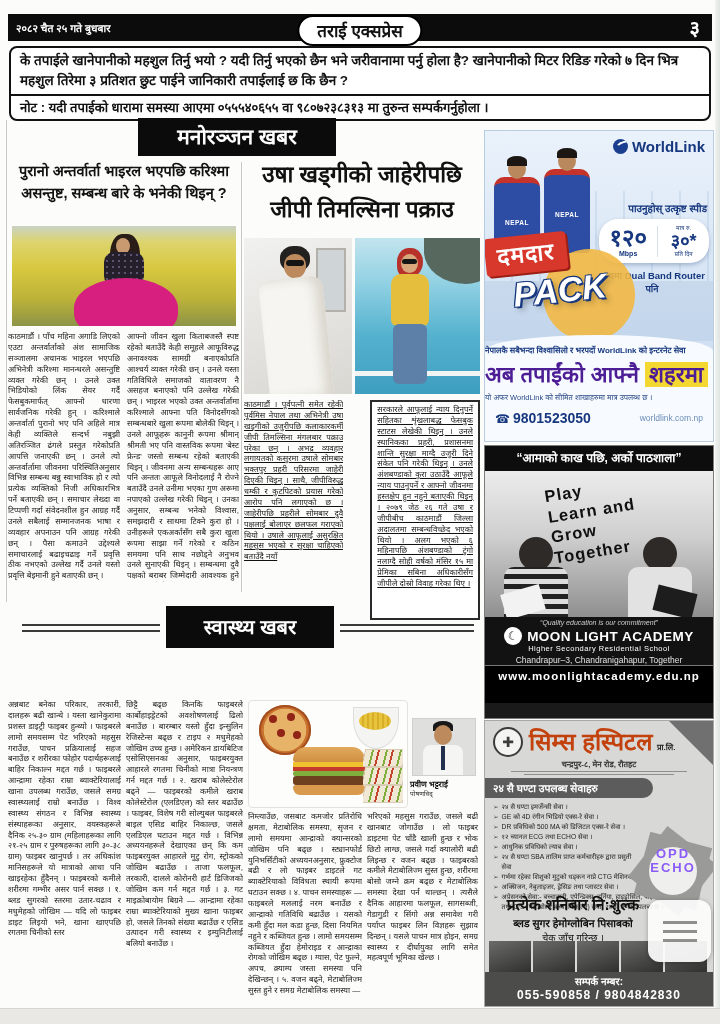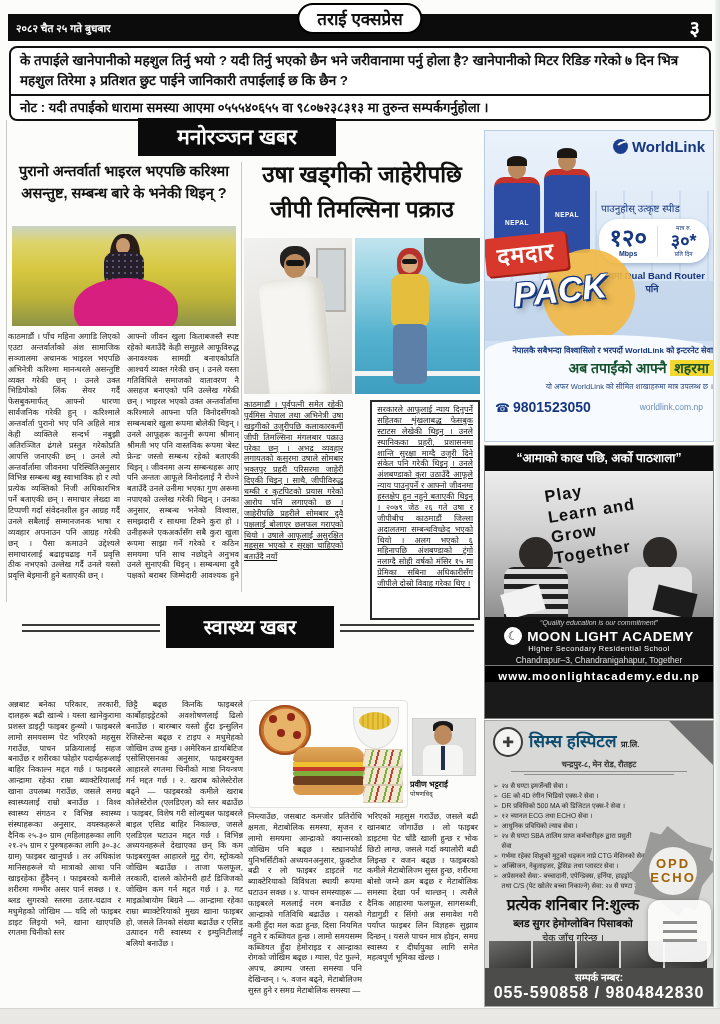--- a/index.html
+++ b/index.html
@@ -3,21 +3,21 @@
 <meta charset="utf-8">
 <style>
   html,body{margin:0;padding:0;background:#e8e8e5;}
   .page{position:relative;width:720px;height:1024px;background:#fcfcfa;overflow:hidden;
         font-family:"Liberation Sans","DejaVu Sans",sans-serif;color:#111;}
   
   .topbar{position:absolute;left:8px;top:14px;width:704px;height:27px;background:#0c0c0c;
           display:flex;align-items:center;justify-content:space-between;gap:29px;}
   .date{color:#fff;font-size:10.5px;font-weight:bold;padding-left:8px;}
   .pageno{color:#fff;font-size:20px;font-weight:bold;padding-right:12px;}
-  .masthead{position:absolute;left:50%;top:3px;transform:translateX(-50%);background:#fff;
+  .masthead{position:absolute;left:50%;top:15px;transform:translateX(-50%);background:#fff;
             border:2px solid #000;border-radius:16px;padding:2px 18px;font-size:17px;font-weight:bold;white-space:nowrap;}
   
   .notice{position:absolute;left:9px;top:46px;width:698px;border:2px solid #111;border-radius:8px;
           background:#fff;font-weight:bold;}
   .notice .q{font-size:13.5px;line-height:1.45;padding:3px 9px 4px;}
   .notice .n{font-size:13px;border-top:2px solid #111;padding:2px 9px 3px;}
   
   .secbox{background:#0b0b0b;color:#fff;font-weight:bold;text-align:center;}
   .ent-sec{position:absolute;left:138px;top:118px;width:198px;height:38px;font-size:21px;line-height:38px;}
   .hl-sec{position:absolute;left:166px;top:606px;width:168px;height:42px;font-size:20px;line-height:42px;}
@@ -98,38 +98,38 @@
                    border:2px solid #fff;border-color:#fff transparent transparent transparent;transform:rotate(-18deg);}
   .wl-brand{font-size:15px;font-weight:800;color:#17387f;}
   .skyline{position:absolute;left:0;top:60px;width:100%;height:150px;opacity:.25;
            background:linear-gradient(transparent 60%,#9db8d8 60%) ,repeating-linear-gradient(90deg,transparent 0 26px,#9db8d8 26px 28px);}
   .player{position:absolute;width:52px;}
   .pl-head{width:18px;height:20px;background:#b9885c;border-radius:50%;margin:0 auto;position:relative;}
   .pl-head::before{content:"";position:absolute;left:-1px;top:-3px;width:20px;height:10px;background:#1c1713;border-radius:50% 50% 0 0;}
   .pl-body{width:46px;height:78px;margin:-2px auto 0;background:#2c4da3;border-radius:10px 10px 4px 4px;
            border-top:6px solid #c5332b;display:flex;align-items:center;justify-content:center;}
   .pl-body span{color:#fff;font-size:6.5px;font-weight:bold;letter-spacing:.5px;}
-  .wl-speedlab{position:absolute;left:116px;top:70px;width:106px;text-align:left;font-size:10px;font-weight:normal;color:#17387f;}
+  .wl-speedlab{position:absolute;left:116px;top:70px;width:106px;text-align:right;font-size:10px;font-weight:bold;color:#17387f;}
   .speedbox{position:absolute;left:114px;top:88px;width:110px;height:44px;background:#fff;border-radius:19px;
             box-shadow:0 2px 4px rgba(30,60,120,.3);display:flex;align-items:center;}
   .sp-l{flex:1.15;text-align:center;color:#17387f;border-right:1px solid #d4ddea;}
   .sp-l .v{font-size:24px;font-weight:800;line-height:1;}
   .sp-l .u{font-size:7px;font-weight:bold;}
   .sp-r{flex:1;text-align:center;color:#17387f;}
   .sp-r .t{font-size:6px;}
   .sp-r .v{font-size:18px;font-weight:800;line-height:1;}
   .wl-router{position:absolute;left:108px;top:138px;width:118px;text-align:center;font-size:9.5px;font-weight:bold;color:#17387f;}
   .wl-ycircle{position:absolute;left:58px;top:118px;width:92px;height:92px;border-radius:50%;background:#f2b844;opacity:.9;}
   .damdar{position:absolute;left:0px;top:104px;transform:rotate(-6deg);background:#d8372b;color:#fff;
           font-size:23px;font-weight:800;padding:2px 12px 4px;border-radius:4px;letter-spacing:1px;box-shadow:2px 2px 0 #9c1f15;}
   .pack{position:absolute;left:28px;top:140px;font-size:34px;font-style:italic;font-weight:800;color:#fff;transform:rotate(-6deg);
         text-shadow:2px 2px 0 #17387f,-1px -1px 0 #17387f,1px -1px 0 #17387f,-1px 1px 0 #17387f,4px 4px 6px rgba(0,0,0,.3);}
-  .wl-low{position:absolute;left:0;top:204px;width:100%;height:106px;background:#f7fbff;border-radius:50% 50% 0 0/16px 16px 0 0;text-align:right;}
+  .wl-low{position:absolute;left:0;top:204px;width:100%;height:106px;background:#f7fbff;border-radius:50% 50% 0 0/16px 16px 0 0;text-align:left;}
   .wl-trust{font-size:8px;font-weight:bold;color:#17387f;margin-top:9px;}
-  .wl-city{font-size:14px;font-weight:800;color:#14532d;margin-top:3px;}
+  .wl-city{font-size:22px;font-weight:800;color:#4c1d95;margin-top:3px;}
   .wl-city em{font-style:normal;background:#f5d731;padding:0 4px;}
   .wl-offer{font-size:7.5px;color:#2b4a86;margin-top:4px;}
   .wl-foot{display:flex;justify-content:space-between;align-items:center;padding:8px 10px 0;}
   .wl-phone{font-size:14px;font-weight:800;color:#17387f;}
   .wl-site{font-size:8.5px;color:#6b8cb8;}
   .phicon{color:#17387f;font-size:12px;margin-right:3px;}
   
   .ml{position:absolute;left:484px;top:445px;width:228px;height:272px;border:1px solid #7c7c7c;overflow:hidden;background:#1a1a1a;}
   .ml-banner{height:25px;background:#0d0d0d;color:#fff;font-size:12px;font-weight:bold;text-align:center;line-height:25px;}
   .ml-photo{position:relative;height:146px;background:linear-gradient(180deg,#ececec 0%,#cfcfcf 45%,#8f8f8f 100%);overflow:hidden;}
@@ -144,51 +144,51 @@
   .kbook.b1{left:2px;background:#f2f2f2;transform:rotate(-16deg);}
   .kbook.b2{right:0px;}
   .ml-bottom{background:#121212;color:#fff;text-align:center;padding-top:2px;}
   .ml-tag{font-size:7px;font-style:italic;color:#cfcfcf;}
   .ml-namerow{display:flex;align-items:center;justify-content:center;gap:5px;margin-top:1px;}
   .ml-logo{width:18px;height:18px;border-radius:50%;background:#fff;color:#111;font-size:12px;line-height:18px;text-align:center;}
   .ml-name{font-size:13.5px;font-weight:800;letter-spacing:.5px;}
   .ml-sub{font-size:7.5px;letter-spacing:.5px;margin-top:-1px;}
   .ml-addr{font-size:8.5px;color:#e4e4e4;margin-top:2px;}
   .ml-ph{font-size:7.5px;background:#5f5f5f;margin-top:3px;padding:2px 0;}
-  .ml-web{font-size:11.5px;font-weight:800;letter-spacing:1px;background:#000;border-top:1px solid #777;padding:4px 0 0;}
+  .ml-web{font-size:11.5px;font-weight:800;letter-spacing:1px;background:#000;border-top:1px solid #777;padding:4px 0 21px;}
   
   .sims{position:absolute;left:484px;top:720px;width:228px;height:285px;background:#d8d8d6;border:1px solid #a8a8a6;overflow:hidden;}
   .fold{position:absolute;right:0;top:0;width:0;height:0;border-left:44px solid transparent;border-top:44px solid #707070;}
   .sims-head{display:flex;align-items:center;gap:6px;padding:6px 8px 0;}
   .sims-logo{width:26px;height:26px;border-radius:50%;background:#f4f4f2;border:2px solid #3c3c3c;
              color:#3c3c3c;font-size:14px;line-height:26px;text-align:center;flex:none;}
-  .sims-name{font-size:17px;font-weight:800;color:#0c4a6e;line-height:1;}
+  .sims-name{font-size:24px;font-weight:800;color:#c2410c;line-height:1;}
   .sims-sfx{font-size:8px;font-weight:bold;color:#262626;}
   .sims-addr{text-align:center;font-size:8px;font-weight:bold;color:#333;margin-top:1px;}
   .hl2{width:176px;height:1px;background:#8f8f8d;margin:2px auto;}
   .sims-banner{width:152px;background:#5c5c5c;color:#fff;font-size:10.5px;font-weight:bold;
                padding:3px 8px;border-radius:0 12px 12px 0;margin-top:3px;}
   .svc-list{padding:4px 8px 0;}
   .svc{font-size:6.7px;color:#222;line-height:1.5;display:flex;gap:3px;}
   .svc .b{color:#555;flex:none;}
   .opd{position:absolute;right:8px;top:118px;width:64px;height:64px;}
   .opd .s1,.opd .s2{position:absolute;inset:0;background:#9a9a98;}
   .opd .s1{transform:rotate(15deg);} .opd .s2{transform:rotate(38deg);}
   .opd .core{position:absolute;inset:8px;background:#efefed;border-radius:50%;display:flex;flex-direction:column;
-             align-items:center;justify-content:center;font-weight:800;color:#a16207;letter-spacing:2px;}
+             align-items:center;font-weight:800;color:#8b5cf6;letter-spacing:2px;}
   .opd .core div{font-size:13px;line-height:1.1;}
   .sat{position:absolute;left:6px;top:172px;width:164px;text-align:center;color:#101010;}
   .sat .l1{font-size:15.5px;font-weight:800;}
   .sat .l2{font-size:10.5px;font-weight:bold;margin-top:1px;}
   .sat .l3{font-size:9.5px;margin-top:1px;}
   .strip{position:absolute;left:4px;top:220px;width:220px;display:flex;gap:2px;}
   .strip div{width:42px;height:34px;background:linear-gradient(160deg,#6b6b69,#2c2c2a);}
   .sims-contact{position:absolute;left:0;bottom:0;width:100%;background:#4c4c4a;color:#fff;text-align:center;padding:2px 0 4px;}
   .sims-contact .cl{font-size:10px;font-weight:bold;}
-  .sims-contact .cn{font-size:16px;font-weight:800;letter-spacing:1px;}
+  .sims-contact .cn{font-size:12px;font-weight:800;letter-spacing:1px;}
   
   .menu-btn{position:absolute;left:648px;top:900px;width:63px;height:62px;background:rgba(252,252,252,.93);
             border-radius:12px;box-shadow:0 1px 5px rgba(0,0,0,.28);display:flex;flex-direction:column;
             justify-content:center;align-items:center;gap:6px;cursor:pointer;}
   .menu-btn i{display:block;width:34px;height:3px;background:#8f8f8f;}
   .bottom-edge{position:absolute;left:0;top:1008px;width:720px;height:16px;background:#e9e8e4;border-top:1px solid #d6d5d0;}
   .right-edge{position:absolute;right:0;top:0;width:5px;height:1024px;background:linear-gradient(90deg,#f0f3f1,#dfe4e1);}
   .vline{position:absolute;width:1px;background:#c9c9c4;}
 </style>
 </head>
@@ -380,20 +380,21 @@
   <div class="sims">
     <div class="fold"></div>
     <div class="sims-head">
       <span class="sims-logo">✚</span>
       <span><span class="sims-name">सिम्स हस्पिटल</span>
       <span class="sims-sfx">प्रा.लि.</span></span>
     </div>
     <div class="sims-addr">चन्द्रपुर-८, मेन रोड, रौतहट</div>
     <div class="hl2"></div>
       <div class="hl2" style="width:150px;"></div>
+    <div class="sims-banner">२४ सै घण्टा उपलब्ध सेवाहरु</div>
     <div class="svc-list">
       <div class="svc">
           <span class="b">➢</span>
           <span>२४ सै घण्टा इमर्जेन्सी सेवा ।</span>
         </div>
       <div class="svc">
           <span class="b">➢</span>
           <span>GE को 4D रंगीन भिडियो एक्स-रे सेवा ।</span>
         </div>
       <div class="svc">

